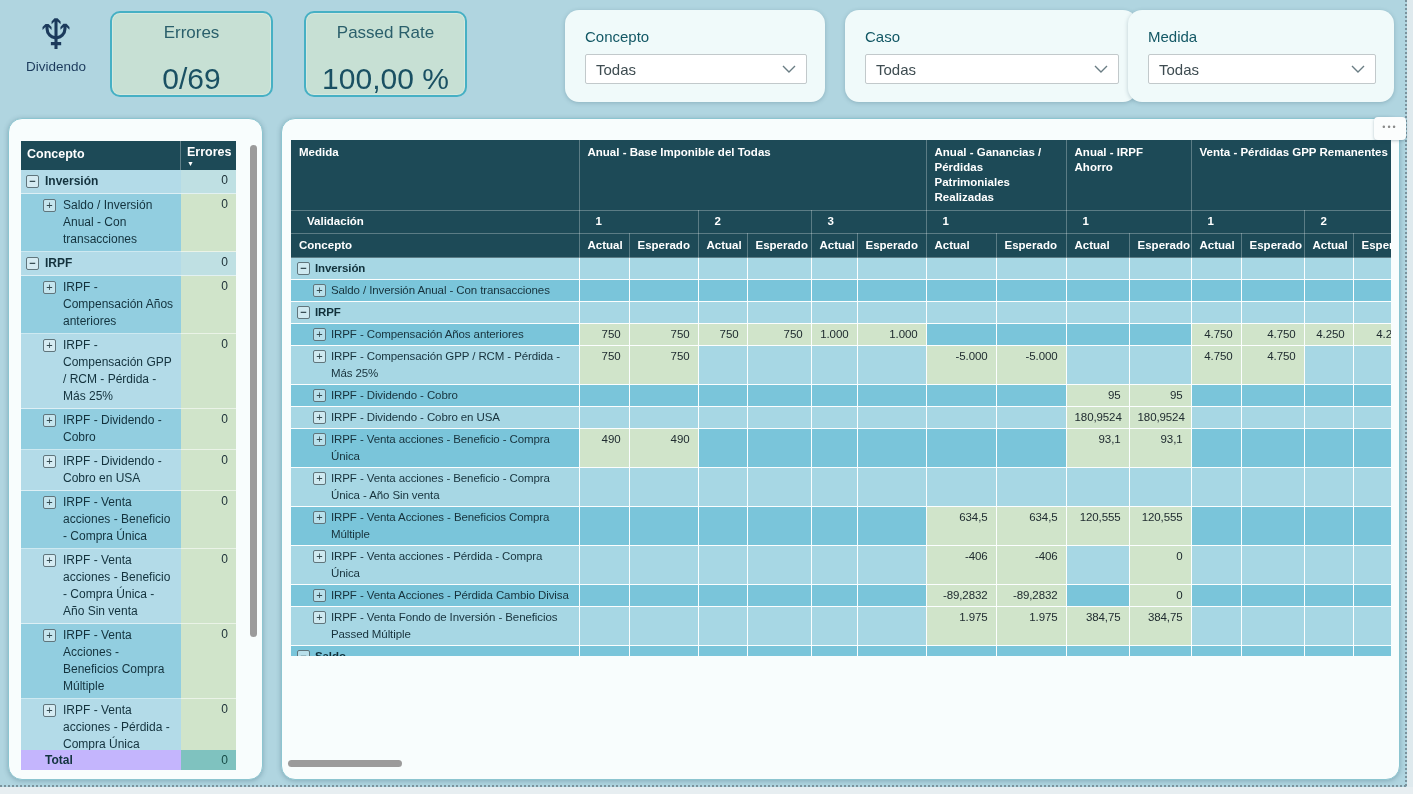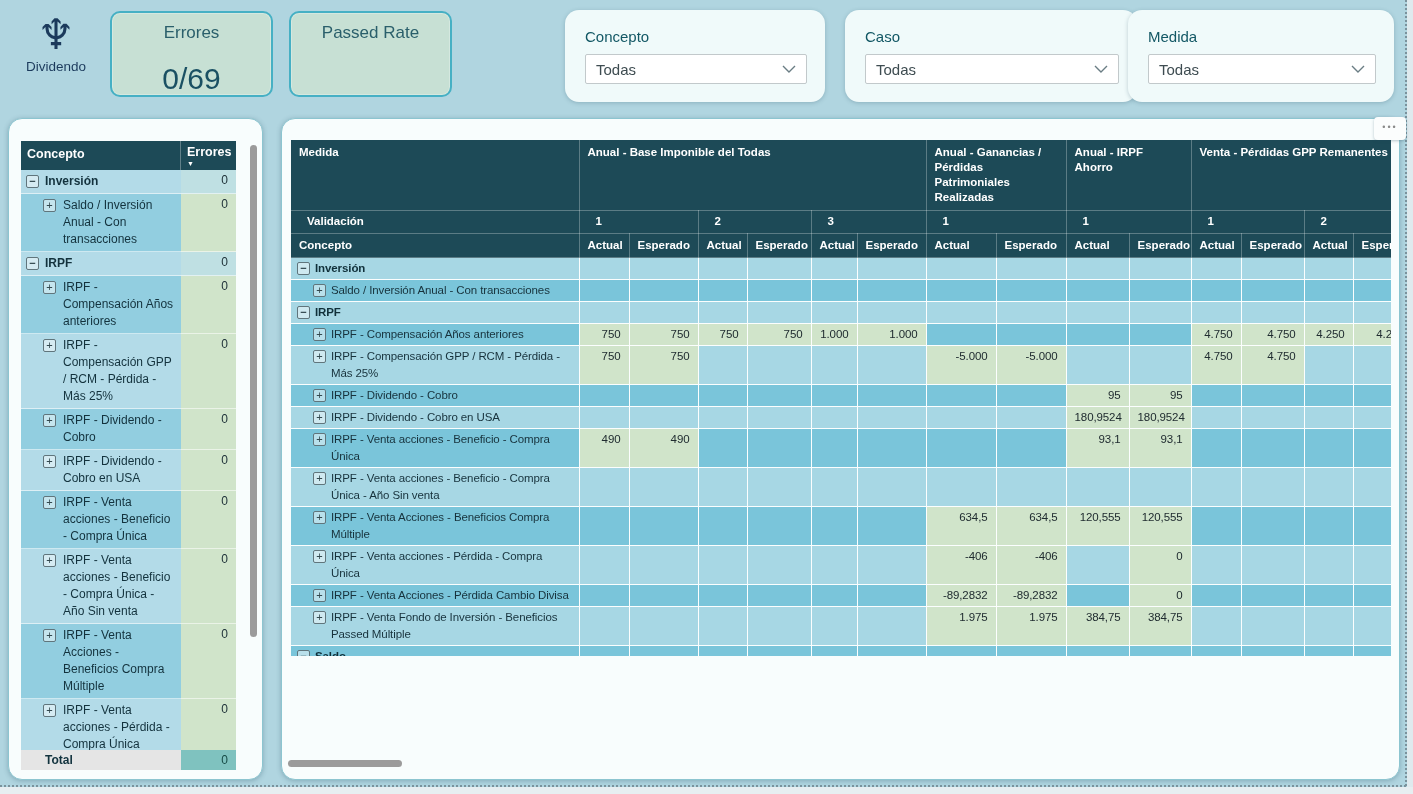--- a/index.html
+++ b/index.html
@@ -14,21 +14,21 @@
 
   
   .brand { position:absolute; left:12px; top:12px; width:88px; text-align:center; color:#1b3a5c; }
   .brand .trident { font-family:"DejaVu Sans",sans-serif; font-size:42px; line-height:46px; }
   .brand .brand-name { font-size:13.5px; margin-top:1px; }
 
   .kpi-card { position:absolute; top:11px; height:86px; background:#c7e0d4; border:2px solid #46b0c4; border-radius:10px; text-align:center; padding-top:10px; box-shadow:0 0 0 1px rgba(255,255,255,.25) inset; }
   .kpi-title { font-size:17px; color:#2a5f6b; }
   .kpi-value { font-size:30px; color:#1a5063; margin-top:19px; }
   .kpi-1 { left:110px; width:163px; }
-  .kpi-2 { left:289px; width:163px; }
+  .kpi-2 { left:304px; width:163px; }
 
   .filter-card { position:absolute; top:10px; height:92px; background:#f0fafa; border-radius:14px; box-shadow:0 1px 4px rgba(30,70,90,.25); padding:18px 18px 0 20px; }
   .filter-1 { left:565px; width:260px; }
   .filter-2 { left:845px; width:292px; }
   .filter-3 { left:1128px; width:266px; }
   .filter-label { font-size:15px; color:#135865; margin-bottom:9px; }
   .select-box { height:30px; background:#fff; border:1px solid #c2c9cb; border-radius:2px; display:flex; align-items:center; justify-content:space-between; padding:0 10px; cursor:pointer; }
   .select-value { font-size:15px; color:#3e4c51; }
   .chev { width:14px; height:9px; }
 
@@ -52,21 +52,21 @@
   .srow.light .concepto-cell { background:#b3dbe8; }
   .srow.dark  .concepto-cell { background:#92cee0; }
   .srow .concepto-cell.lvl1 { padding-left:24px; font-weight:bold; }
   .errores-cell { width:55px; font-size:12px; text-align:right; padding:3px 8px 3px 4px; color:#20333a; }
   .errores-cell.err-leaf { background:#d0e4ca; }
   .errores-cell.err-group { background:#bfe0e3; }
   .twisty { position:absolute; width:13px; height:13px; border:1px solid #60757c; border-radius:2px; background:rgba(248,252,252,.5); color:#33494f; font-size:11px; line-height:11px; text-align:center; top:5px; cursor:pointer; }
   .lvl1 .twisty { left:5px; }
   .lvl2 .twisty { left:22px; }
   .total-row { position:absolute; left:12px; bottom:9px; width:215px; display:flex; }
-  .total-label { width:160px; background:#e5e5e5; font-size:12px; font-weight:bold; color:#12333e; padding:3px 4px 3px 24px; }
+  .total-label { width:160px; background:#c4b5fd; font-size:12px; font-weight:bold; color:#12333e; padding:3px 4px 3px 24px; }
   .total-value { width:55px; background:#7fc2bf; font-size:12px; color:#174b46; text-align:right; padding:3px 8px 3px 4px; }
 
   .v-scroll { position:absolute; right:5px; top:26px; width:7px; height:492px; background:#9b9b9b; border-radius:4px; cursor:pointer; }
   .h-scroll { position:absolute; left:6px; top:641px; width:114px; height:7px; background:#9b9b9b; border-radius:4px; cursor:pointer; }
 
   
   .matrix-wrap { position:absolute; left:9px; top:21px; width:1100px; height:516px; overflow:hidden; }
   table.matrix { border-collapse:collapse; table-layout:fixed; width:1122px; }
   .matrix th { background:#1d4a57; color:#fff; font-size:11.5px; font-weight:bold; text-align:left; vertical-align:top; padding:5px 8px; border-right:1px solid rgba(255,255,255,.28); border-bottom:1px solid rgba(255,255,255,.28); line-height:15px; cursor:pointer; }
   .matrix thead tr.r1 th { height:56px; }
@@ -90,20 +90,21 @@
   <div class="trident">♆</div>
   <div class="brand-name">Dividendo</div>
 </div>
 
 <div class="kpi-card kpi-1">
   <div class="kpi-title">Errores</div>
   <div class="kpi-value">0/69</div>
 </div>
 <div class="kpi-card kpi-2">
   <div class="kpi-title">Passed Rate</div>
+  <div class="kpi-value">100,00 %</div>
 </div>
 
 <div class="filter-card filter-1">
   <div class="filter-label">Concepto</div>
   <div class="select-box">
     <span class="select-value">Todas</span>
     <svg class="chev" viewBox="0 0 14 9">
         <polyline points="1,1 7,7 13,1" fill="none" stroke="#6a7d84" stroke-width="1.4"></polyline>
       </svg>
   </div>

